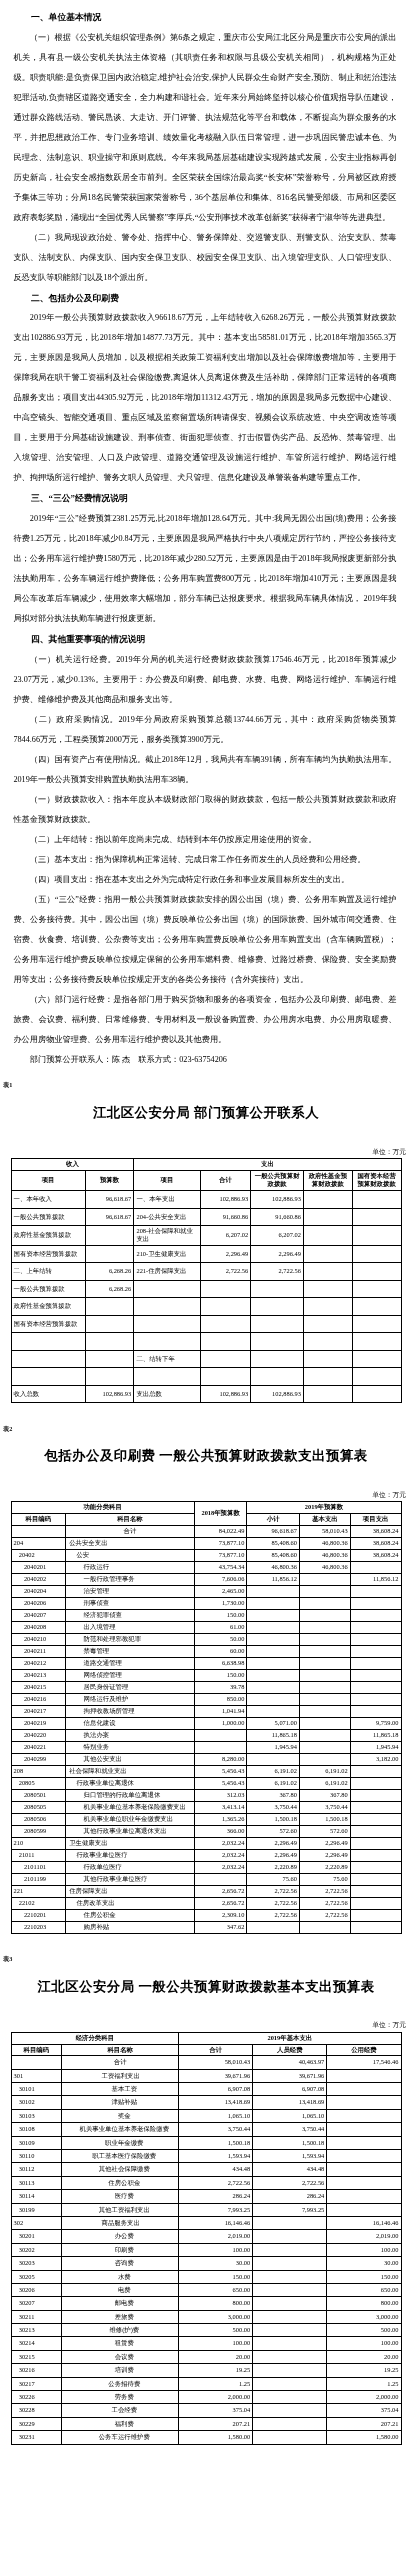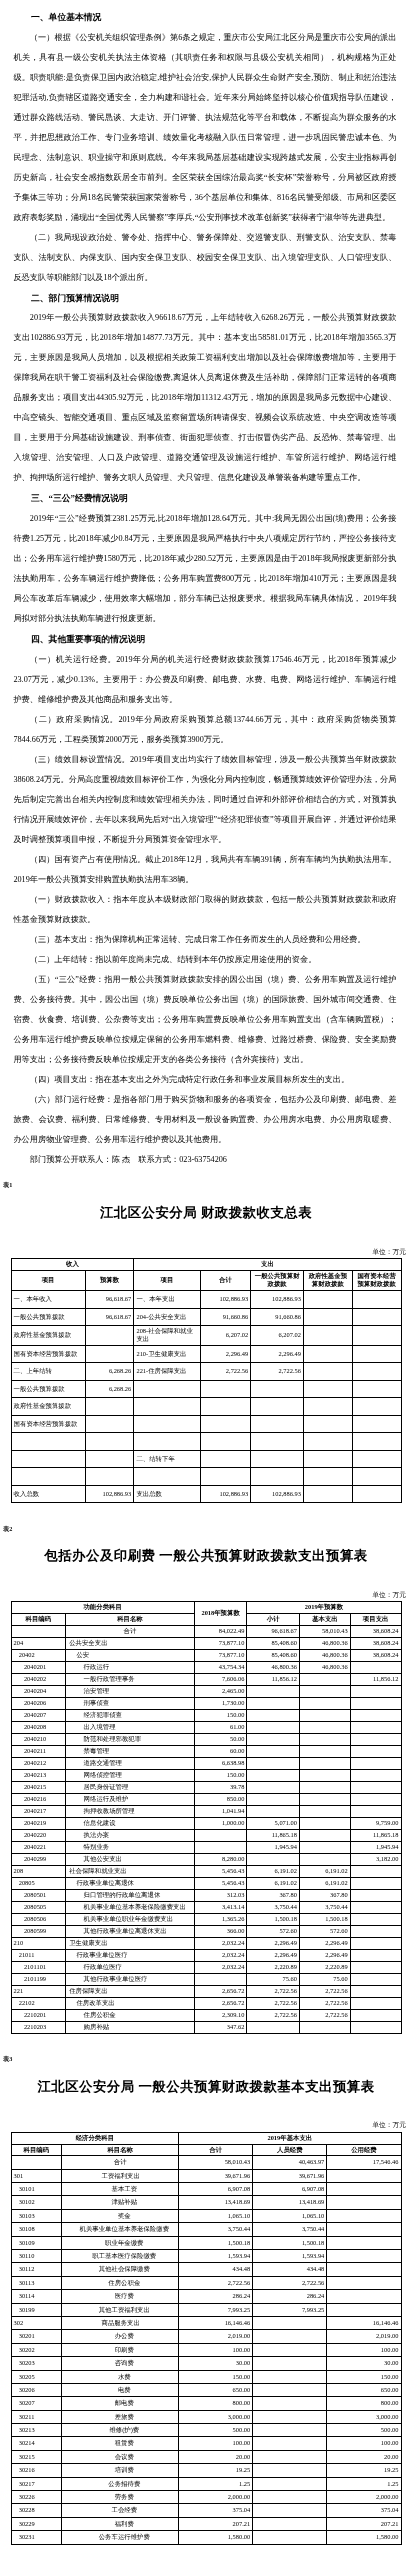--- a/index.html
+++ b/index.html
@@ -18,41 +18,40 @@
   td{line-height:1.3;}
 </style>
 </head>
 <body>
 
 <div>
   <div class="prose">
       <div class="heading">一、单位基本情况</div>
       <p class="para">（一）根据《公安机关组织管理条例》第6条之规定，重庆市公安局江北区分局是重庆市公安局的派出机关，具有县一级公安机关执法主体资格（其职责任务和权限与县级公安机关相同），机构规格为正处级。职责职能:是负责保卫国内政治稳定,维护社会治安,保护人民群众生命财产安全,预防、制止和惩治违法犯罪活动,负责辖区道路交通安全，全力构建和谐社会。近年来分局始终坚持以核心价值观指导队伍建设，通过群众路线活动、警民恳谈、大走访、开门评警、执法规范化等平台和载体，不断提高为群众服务的水平，并把思想政治工作、专门业务培训、绩效量化考核融入队伍日常管理，进一步巩固民警忠诚本色、为民理念、法制意识、职业操守和原则底线。今年来我局基层基础建设实现跨越式发展，公安主业指标再创历史新高，社会安全感指数跃居全市前列。全区荣获全国综治最高奖“长安杯”荣誉称号，分局被区政府授予集体三等功；分局18名民警荣获国家荣誉称号，36个基层单位和集体、816名民警受部级、市局和区委区政府表彰奖励，涌现出“全国优秀人民警察”李厚兵,“公安刑事技术改革创新奖”获得者宁淑华等先进典型。</p>
       <p class="para">（二）我局现设政治处、警令处、指挥中心、警务保障处、交巡警支队、刑警支队、治安支队、禁毒支队、法制支队、内保支队、国内安全保卫支队、校园安全保卫支队、出入境管理支队、人口管理支队、反恐支队等职能部门以及18个派出所。</p>
-      <div class="heading">二、部门预算情况说明</div>
+      <div class="heading">二、包括办公及印刷费</div>
       <p class="para">2019年一般公共预算财政拨款收入96618.67万元，上年结转收入6268.26万元，一般公共预算财政拨款支出102886.93万元，比2018年增加14877.73万元。其中：基本支出58581.01万元，比2018年增加3565.3万元，主要原因是我局人员增加，以及根据相关政策工资福利支出增加以及社会保障缴费增加等，主要用于保障我局在职干警工资福利及社会保险缴费,离退休人员离退休费及生活补助，保障部门正常运转的各项商品服务支出；项目支出44305.92万元，比2018年增加11312.43万元，增加的原因是我局多元数据中心建设、中高空镜头、智能交通项目、重点区域及监察留置场所聘请保安、视频会议系统改造、中央空调改造等项目，主要用于分局基础设施建设、刑事侦查、街面犯罪侦查、打击假冒伪劣产品、反恐怖、禁毒管理、出入境管理、治安管理、人口及户政管理、道路交通管理及设施运行维护、车管所运行维护、网络运行维护、拘押场所运行维护、警务文职人员管理、犬只管理、信息化建设及单警装备构建等重点工作。</p>
       <div class="heading">三、“三公”经费情况说明</div>
       <p class="para">2019年“三公”经费预算2381.25万元,比2018年增加128.64万元。其中:我局无因公出国(境)费用；公务接待费1.25万元，比2018年减少0.84万元，主要原因是我局严格执行中央八项规定厉行节约，严控公务接待支出；公务用车运行维护费1580万元，比2018年减少280.52万元，主要原因是由于2018年我局报废更新部分执法执勤用车，公务车辆运行维护费降低；公务用车购置费800万元，比2018年增加410万元；主要原因是我局公车改革后车辆减少，使用效率大幅增加，部分车辆已达报废要求。根据我局车辆具体情况， 2019年我局拟对部分执法执勤车辆进行报废更新。</p>
       <div class="heading">四、其他重要事项的情况说明</div>
       <p class="para">（一）机关运行经费。2019年分局的机关运行经费财政拨款预算17546.46万元，比2018年预算减少23.07万元，减少0.13%。主要用于：办公费及印刷费、邮电费、水费、电费、网络运行维护、车辆运行维护费、维修维护费及其他商品和服务支出等。</p>
       <p class="para">（二）政府采购情况。2019年分局政府采购预算总额13744.66万元，其中：政府采购货物类预算7844.66万元，工程类预算2000万元，服务类预算3900万元。</p>
-      <p class="para">（三）绩效目标设置情况。2019年项目支出均实行了绩效目标管理，涉及一般公共预算当年财政拨款38608.24万元。分局高度重视绩效目标评价工作，为强化分局内控制度，畅通预算绩效评价管理办法，分局先后制定完善出台相关内控制度和绩效管理相关办法，同时通过自评和外部评价相结合的方式，对预算执行情况开展绩效评价，去年以来我局先后对“出入境管理”“经济犯罪侦查”等项目开展自评，并通过评价结果及时调整预算项目申报，不断提升分局预算资金管理水平。</p>
       <p class="para">（四）国有资产占有使用情况。截止2018年12月，我局共有车辆391辆，所有车辆均为执勤执法用车。2019年一般公共预算安排购置执勤执法用车38辆。</p>
       <p class="para">（一）财政拨款收入：指本年度从本级财政部门取得的财政拨款，包括一般公共预算财政拨款和政府性基金预算财政拨款。</p>
+      <p class="para">（二）上年结转：指以前年度尚未完成、结转到本年仍按原定用途使用的资金。</p>
       <p class="para">（三）基本支出：指为保障机构正常运转、完成日常工作任务而发生的人员经费和公用经费。</p>
-      <p class="para">（二）上年结转：指以前年度尚未完成、结转到本年仍按原定用途使用的资金。</p>
+      <p class="para">（四）项目支出：指在基本支出之外为完成特定行政任务和事业发展目标所发生的支出。</p>
       <p class="para">（五）“三公”经费：指用一般公共预算财政拨款安排的因公出国（境）费、公务用车购置及运行维护费、公务接待费。其中，因公出国（境）费反映单位公务出国（境）的国际旅费、国外城市间交通费、住宿费、伙食费、培训费、公杂费等支出；公务用车购置费反映单位公务用车购置支出（含车辆购置税）；公务用车运行维护费反映单位按规定保留的公务用车燃料费、维修费、过路过桥费、保险费、安全奖励费用等支出；公务接待费反映单位按规定开支的各类公务接待（含外宾接待）支出。</p>
-      <p class="para">（四）项目支出：指在基本支出之外为完成特定行政任务和事业发展目标所发生的支出。</p>
       <p class="para">（六）部门运行经费：是指各部门用于购买货物和服务的各项资金，包括办公及印刷费、邮电费、差旅费、会议费、福利费、日常维修费、专用材料及一般设备购置费、办公用房水电费、办公用房取暖费、办公用房物业管理费、公务用车运行维护费以及其他费用。</p>
       <p class="contact">部门预算公开联系人：陈  杰　联系方式：023-63754206</p>
     </div>
   <div>
       <section class="tbl-section">
         <div class="tbl-tag">表1</div>
-        <div class="tbl-title">江北区公安分局 财政拨款收支总表</div>
+        <div class="tbl-title">江北区公安分局 部门预算公开联系人</div>
         <div class="tbl-unit">单位：万元</div>
         <table>
           <colgroup>
             <col style="width: 19%;">
             <col style="width: 12.5%;">
             <col style="width: 17%;">
             <col style="width: 13%;">
             <col style="width: 13.5%;">
             <col style="width: 12.5%;">
             <col style="width: 12.5%;">

